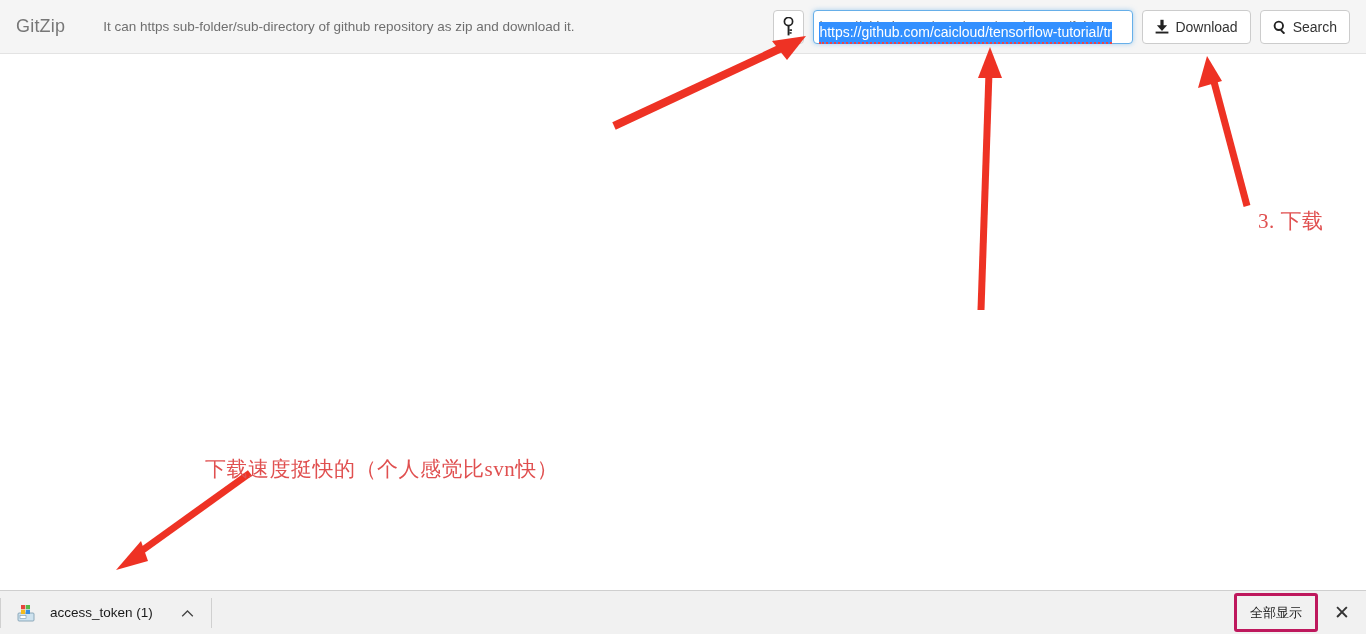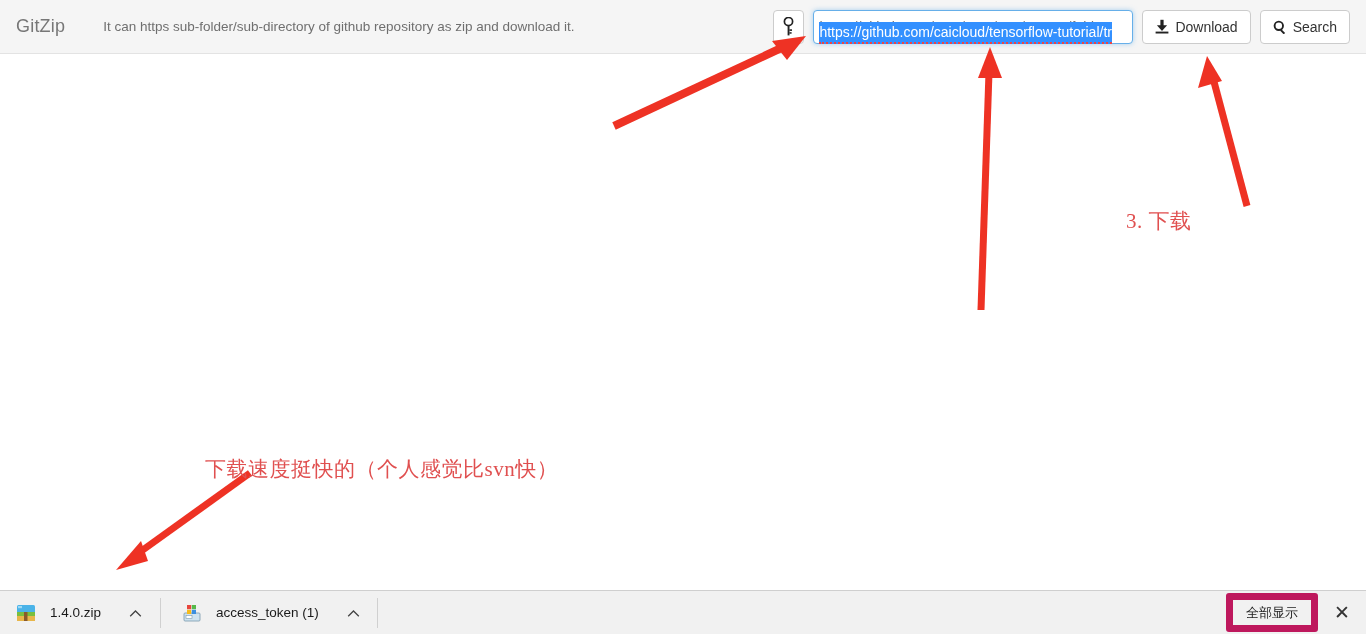--- a/index.html
+++ b/index.html
@@ -153,21 +153,21 @@
     color: #444444;
   }
   .dlend {
     margin-left: auto;
     display: flex;
     align-items: center;
     gap: 14px;
     padding-right: 14px;
   }
   .showall {
-    border: 7px solid #be185d;
+    border: 3px solid #be185d;
     background: #f1f1f1;
     border-radius: 3px;
     height: 39px;
     padding: 0 13px;
     font-size: 13px;
     color: #222222;
     display: inline-flex;
     align-items: center;
     cursor: pointer;
     white-space: nowrap;
@@ -251,42 +251,25 @@
       <path d="M1247,206 L1213,78" fill="none" stroke="#ee3224" stroke-width="7" stroke-linecap="butt"></path>
       <path d="M1207,56 L1198,88 L1222,81 Z" fill="#ee3224"></path>
     </g>
 
     <g>
       <path d="M250,473 L133,557" fill="none" stroke="#ee3224" stroke-width="7" stroke-linecap="butt"></path>
       <path d="M116,570 L148,561 L141,541 Z" fill="#ee3224"></path>
     </g>
   </svg>
 
-  <div class="anno" style="left:1126px; top:207px;">3. 下载</div>
+  <div class="anno" style="left:1258px; top:207px;">3. 下载</div>
   <div class="anno" style="left:205px; top:455px;font-family:Liberation Serif, serif;">下载速度挺快的（个人感觉比svn快）</div>
 
   <div class="dlbar">
 
-    <div class="dlitem">
-      <span>
-        <svg class="ficon" viewBox="0 0 20 20">
-          <rect x="1" y="2" width="18" height="16" rx="1.5" fill="#4ab3e8"></rect>
-          <rect x="1" y="9" width="18" height="4" fill="#79bf3e"></rect>
-          <rect x="1" y="13" width="18" height="5" fill="#e8b64a"></rect>
-          <rect x="8" y="9" width="3.5" height="9" fill="#8a5a2b"></rect>
-          <rect x="2" y="3" width="4" height="2.2" fill="#9ed8f5"></rect>
-        </svg>
-      </span>
-      <span class="dlname">1.4.0.zip</span>
-      <span class="caret">
-        <svg width="13" height="9" viewBox="0 0 13 9">
-            <path d="M1.2,7.2 L6.5,2 L11.8,7.2" fill="none" stroke="#444" stroke-width="1.3"></path>
-          </svg>
-      </span>
-    </div>
 
     <div class="dlitem">
       <span class="sep"></span>
       <span>
         <svg class="ficon" viewBox="0 0 20 20">
           <rect x="2" y="10" width="16" height="8" rx="1" fill="#cfe3ef" stroke="#7a99ad" stroke-width="0.8"></rect>
           <rect x="4" y="12.5" width="6" height="3" fill="#ffffff" stroke="#7a99ad" stroke-width="0.6"></rect>
           <rect x="5" y="2" width="4.2" height="4.2" fill="#e8453c"></rect>
           <rect x="9.8" y="2" width="4.2" height="4.2" fill="#56b94a"></rect>
           <rect x="5" y="6.8" width="4.2" height="4.2" fill="#f5bb1d"></rect>

